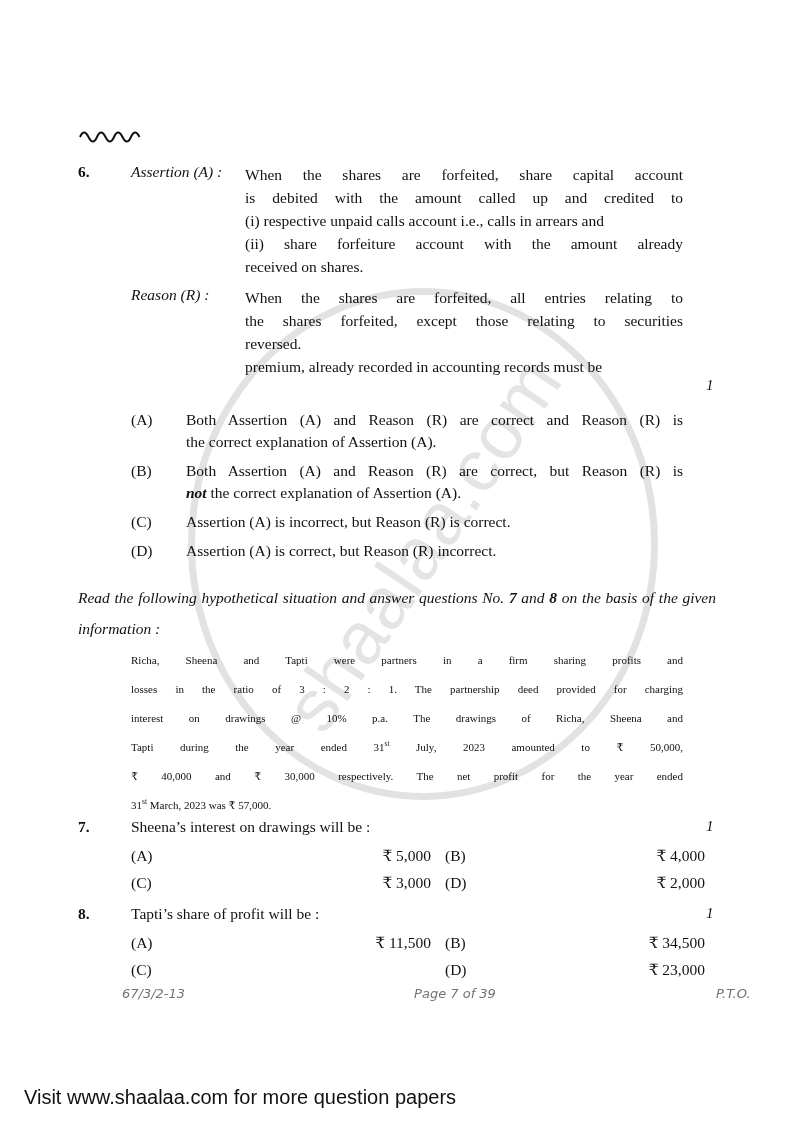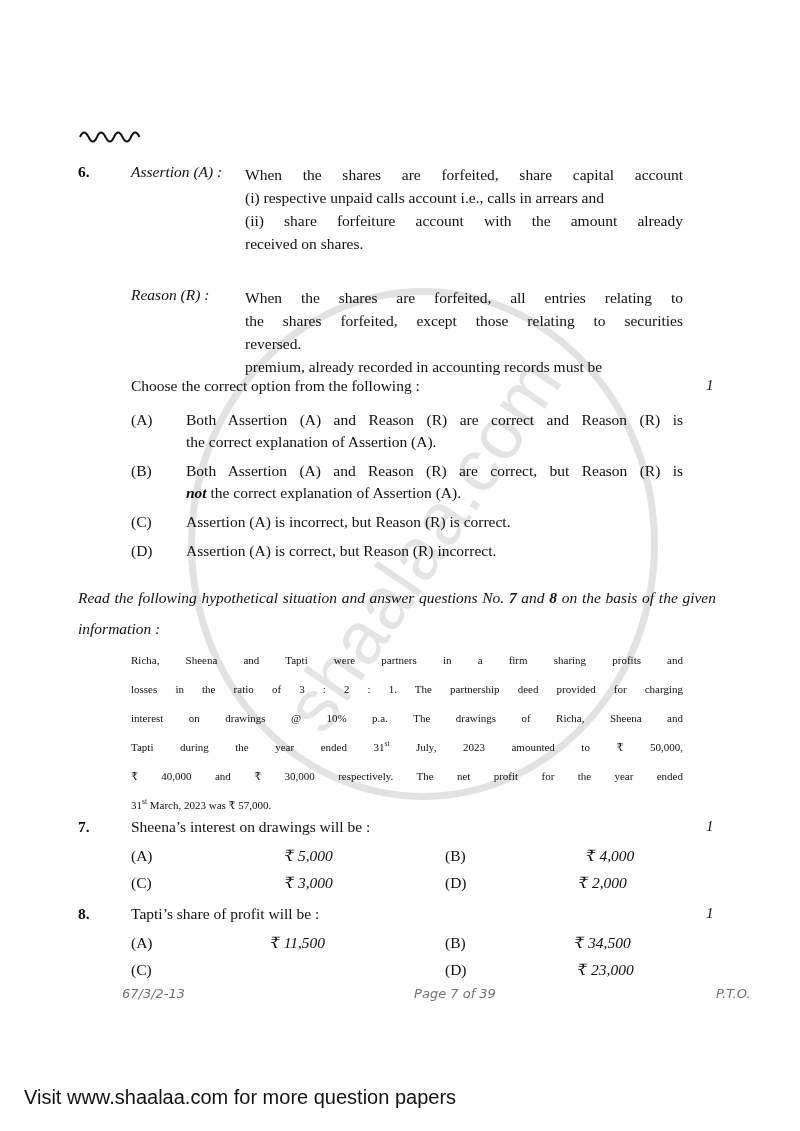--- a/index.html
+++ b/index.html
@@ -114,21 +114,21 @@
     top: 0;
   }
   .opt .txt {
     display: block;
     margin-left: 55px;
     text-align: justify;
   }
   .opt.wide { left: 131px; width: 552px; }
   .opt.colA { left: 131px; width: 300px; }
   .opt.colB { left: 445px; width: 260px; }
-  .opt.colA .txt, .opt.colB .txt { text-align: center; white-space: nowrap; font-style: italic; }
+  .opt.colA .txt, .opt.colB .txt { text-align: right; white-space: nowrap; }
 
   .ital-para {
     position: absolute;
     left: 78px;
     width: 638px;
     font-style: italic;
     font-size: 15.5px;
     line-height: 31px;
     text-align: justify;
   }
@@ -203,34 +203,34 @@
   </svg>
 
   <div class="content">
 
     <div class="qnum" style="top:163px;">6.</div>
     <div class="mark" style="top:377px;">1</div>
 
     <div class="ar-label" style="top:163px;">Assertion (A) :</div>
     <div class="ar-body" style="top:163px;">
       <div style="text-align:justify;text-align-last:justify;">When the shares are forfeited, share capital account</div>
+      <div style="text-align:justify;text-align-last:justify;">is debited with the amount called up and credited to</div>
       <div>(i) respective unpaid calls account i.e., calls in arrears and</div>
       <div style="text-align:justify;text-align-last:justify;">(ii) share forfeiture account with the amount already</div>
       <div>received on shares.</div>
     </div>
 
     <div class="ar-label" style="top:286px;">Reason (R) :</div>
     <div class="ar-body" style="top:286px;">
       <div style="text-align:justify;text-align-last:justify;">When the shares are forfeited, all entries relating to</div>
       <div style="text-align:justify;text-align-last:justify;">the shares forfeited, except those relating to securities</div>
       <div>reversed.</div>
       <div>premium, already recorded in accounting records must be</div>
     </div>
 
-    <div class="plain-line" style="top:377px;">Choose the correct option from the following :</div>
 
     <div class="opt wide" style="top:409px;">
       <span class="tag">(A)</span>
       <span class="txt">
         <span style="display:block;text-align:justify;text-align-last:justify;">Both Assertion (A) and Reason (R) are correct and Reason (R) is</span>
         <span style="display:block;">the correct explanation of Assertion (A).</span>
       </span>
     </div>
 
     <div class="opt wide" style="top:460px;">

